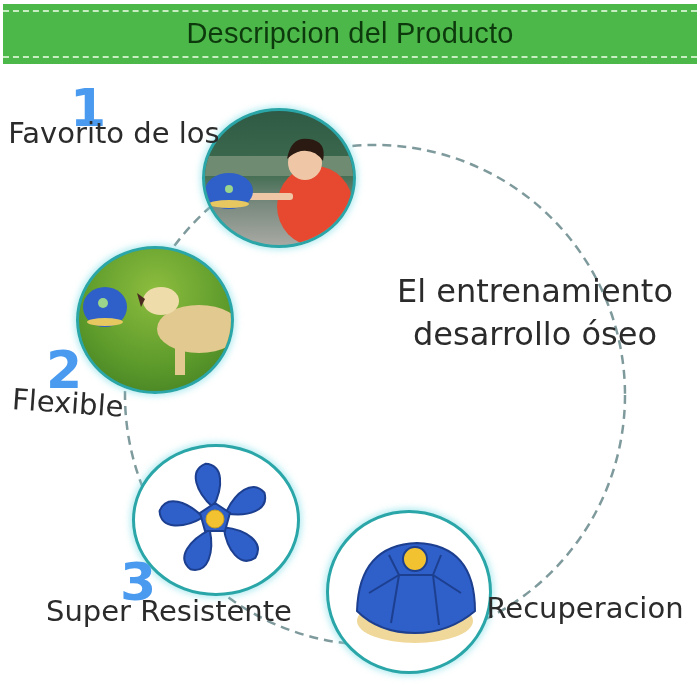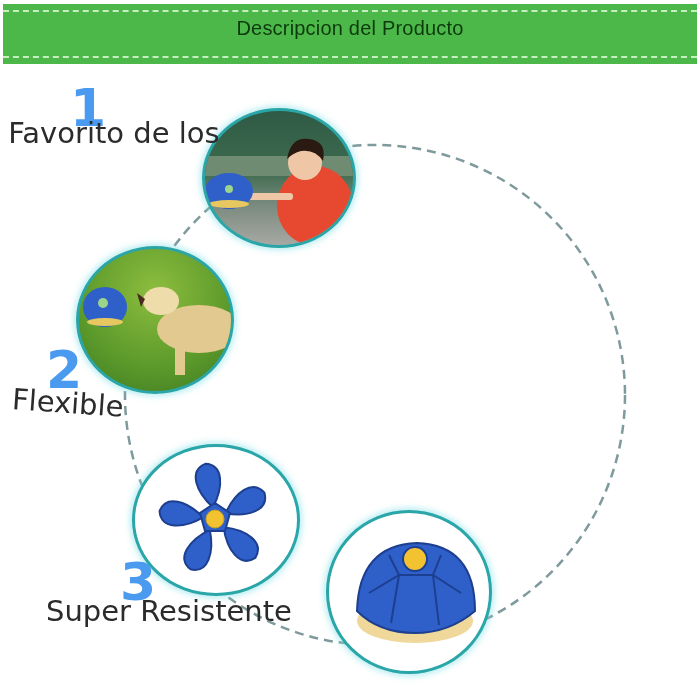--- a/index.html
+++ b/index.html
@@ -3,21 +3,21 @@
   <meta charset="utf-8">
   <style>
     html, body { margin:0; padding:0; }
     body { width:700px; height:700px; background:#ffffff; position:relative; overflow:hidden;
            font-family:"DejaVu Sans","Liberation Sans",sans-serif; color:#262626; }
     .banner { position:absolute; left:3px; top:4px; width:694px; height:60px; background:#4db84a; box-sizing:border-box; }
     .banner .stitch { position:absolute; left:0; right:0; height:0; border-top:2px dashed #c7eec0; }
     .banner .stitch.top { top:6px; }
     .banner .stitch.bot { bottom:6px; }
     .banner .title { position:absolute; left:0; right:0; top:13px; text-align:center; font-family:"Liberation Sans",sans-serif;
-                     font-size:20px; color:#0d3a0c; letter-spacing:0.2px; }
+                     font-size:29px; color:#0d3a0c; letter-spacing:0.2px; }
     svg.ring { position:absolute; left:0; top:0; }
     .circle { position:absolute; border-radius:50%; box-sizing:border-box; border:3px solid #2aa6a8;
               box-shadow:0 0 6px 2px rgba(120,220,230,0.55); overflow:hidden; }
     .num { position:absolute; font-family:"DejaVu Sans",sans-serif; font-weight:bold; color:#4a9bf0; font-size:52px; line-height:1; }
     .label { position:absolute; font-size:29px; color:#2b2b2b; line-height:1.2; }
     .center-text { position:absolute; left:380px; top:270px; width:310px; text-align:center; font-size:32px; line-height:43px; color:#2b2b2b; }
   </style>
 </head>
 <body>
 
@@ -86,16 +86,19 @@
 
 <div class="circle" style="left:326px;top:510px;width:166px;height:164px;background:#ffffff;">
   <svg width="166" height="164" viewBox="0 0 166 164">
     <ellipse cx="86" cy="108" rx="58" ry="22" fill="#f0d89a"></ellipse>
     <path d="M28 98 Q30 32 88 30 Q146 32 146 98 Q120 120 86 120 Q50 120 28 98Z" fill="#2f5fc8" stroke="#1d3f8f" stroke-width="2"></path>
     <path d="M60 42 L70 62 M112 42 L104 62 M40 80 L70 62 L104 62 L132 80 M70 62 L62 110 M104 62 L110 112" stroke="#1d3f8f" stroke-width="2" fill="none"></path>
     <circle cx="86" cy="46" r="12" fill="#f2c230" stroke="#1d3f8f" stroke-width="2"></circle>
   </svg>
 </div>
 <div class="label" style="left:470px;top:584px;width:230px;text-align:center;line-height:48px;">
+  <div>Recuperacion</div>
 </div>
 
 <div class="center-text">
+  <div>El entrenamiento</div>
+  <div>desarrollo óseo</div>
 </div>
 
 </body></html>

